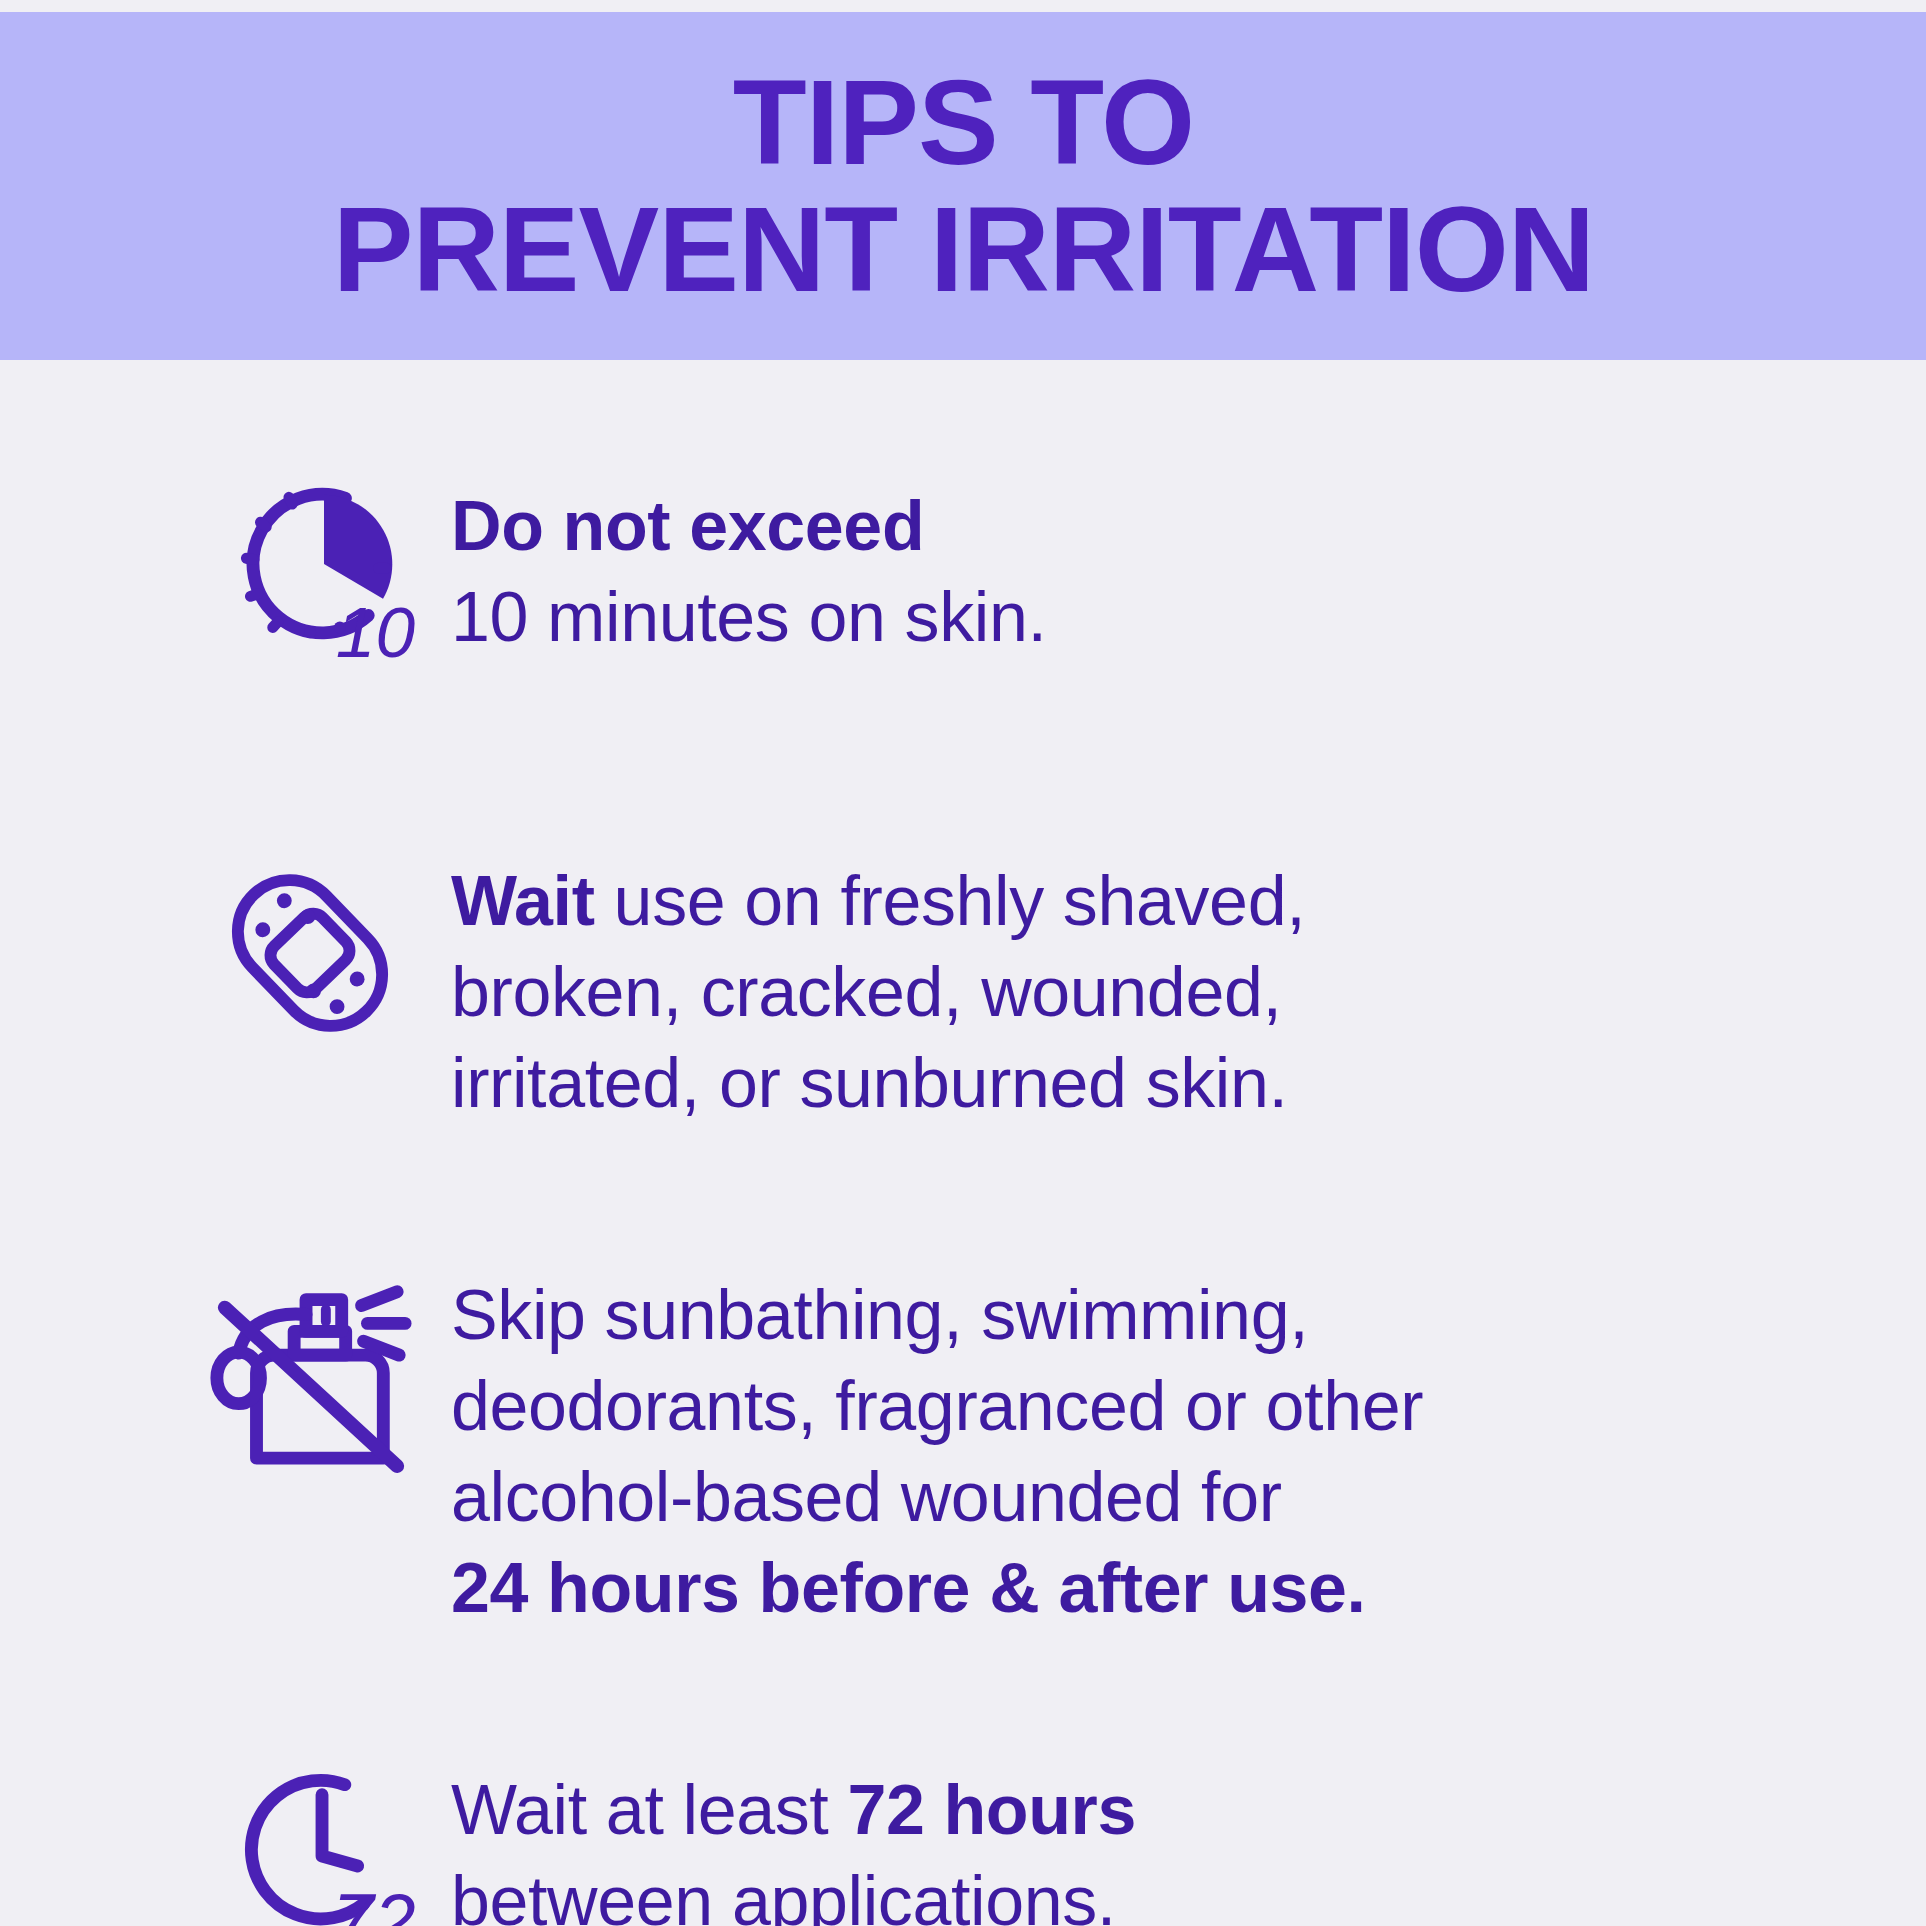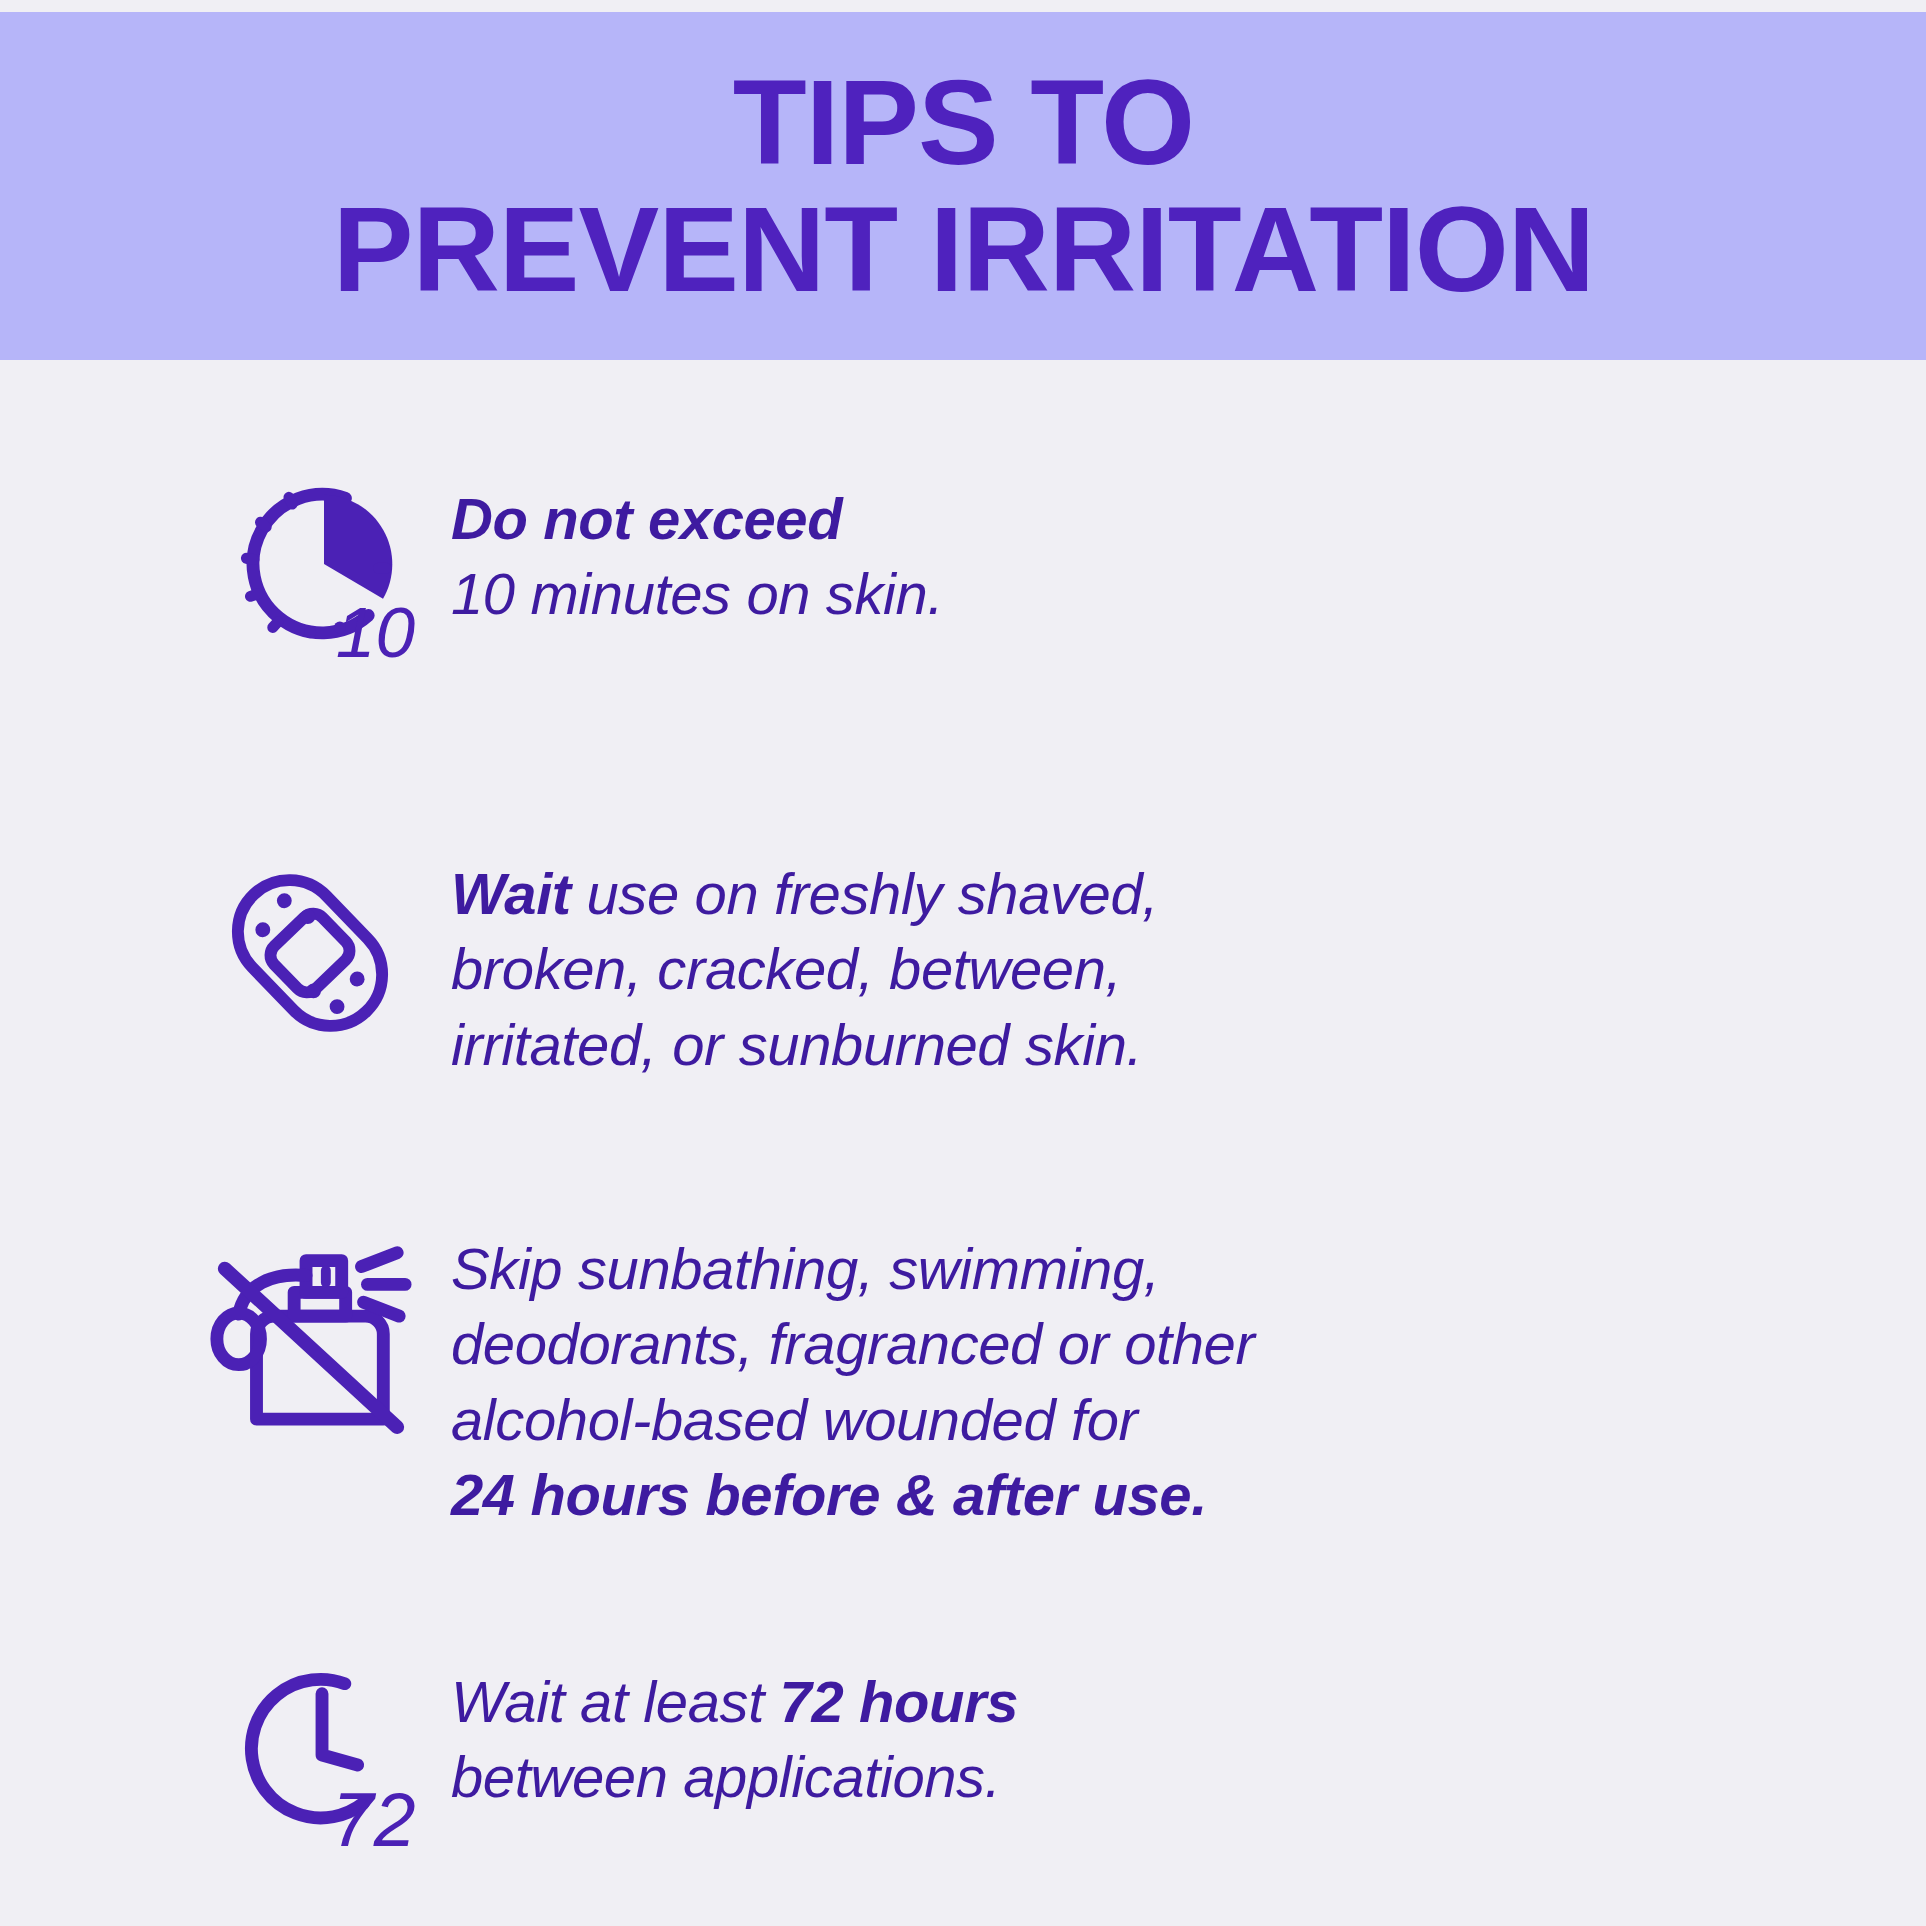--- a/index.html
+++ b/index.html
@@ -81,25 +81,24 @@
     font-style: italic;
   }
   .tip-icon svg {
     display: block;
   }
 
   .tip-text {
     flex: 1 1 auto;
     color: #3E1BA0;
     font-family: "Liberation Sans", sans-serif;
-    font-size: 58px;
+    font-size: 70px;
     line-height: 1.30;
     letter-spacing: -0.4px;
     padding-top: 14px;
-    font-style: italic;
   }
   .tip-text .b {
     font-weight: bold;
   }
   .tip-text .ln {
     display: block;
     white-space: nowrap;
   }
 
   
@@ -170,21 +169,21 @@
             <g fill="#4B21B5">
               <circle cx="76" cy="130" r="7.5"></circle>
               <circle cx="82" cy="158" r="7.5"></circle>
               <circle cx="116" cy="152" r="7.5"></circle>
             </g>
           </g>
         </svg>
       </div>
       <div class="tip-text" style="color: rgb(62, 27, 160);">
         <span class="ln"><span class="b">Wait</span><span> use on freshly shaved,</span></span>
-        <span class="ln"><span>broken, cracked, between,</span></span>
+        <span class="ln"><span>broken, cracked, wounded,</span></span>
         <span class="ln"><span>irritated, or sunburned skin.</span></span>
       </div>
     </div>
 
     <div class="tip-row row-3">
       <div class="tip-icon">
         <svg class="icon-spray" width="213" height="213" viewBox="0 0 215 215">
           <g fill="none" stroke="#4B21B5" stroke-width="13" stroke-linecap="round" stroke-linejoin="round">
 
             <path d="M 72 94 h 92 a 18 18 0 0 1 18 18 v 86 h -128 v -86 a 18 18 0 0 1 18 -18 Z"></path>

